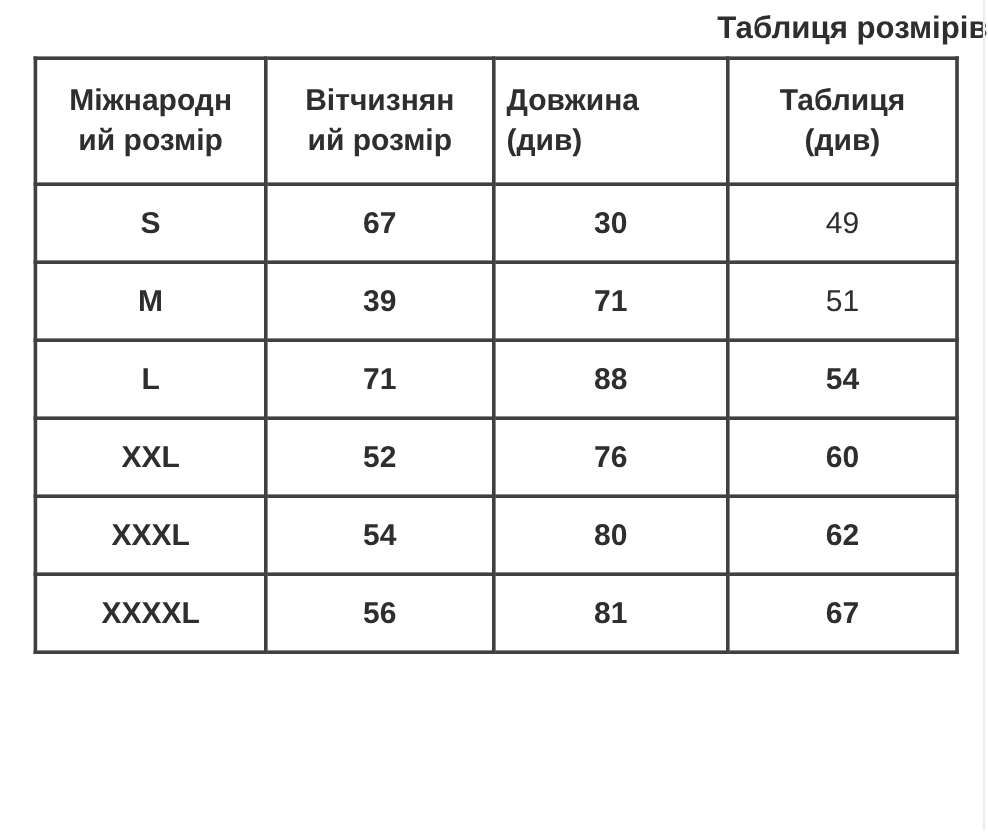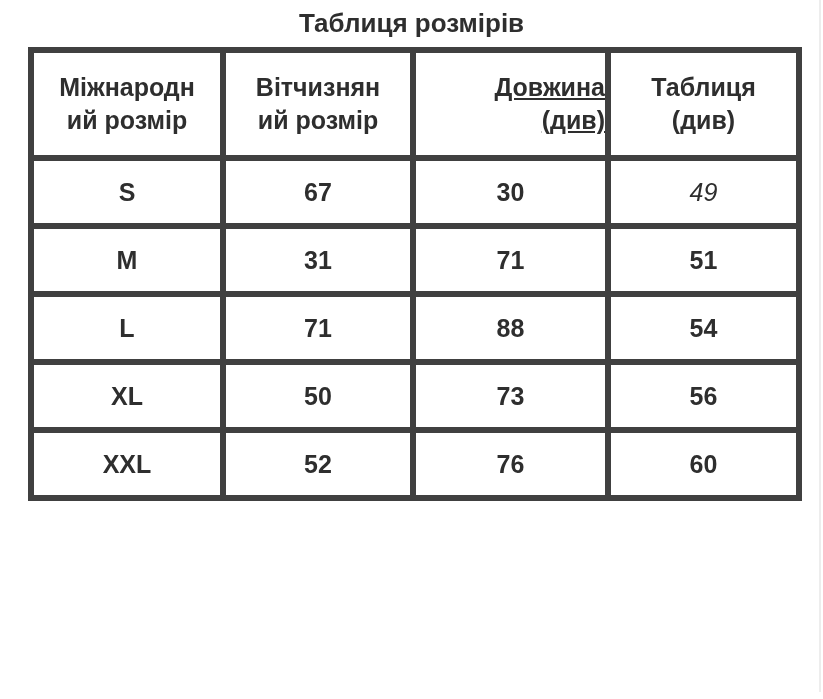--- a/index.html
+++ b/index.html
@@ -10,52 +10,51 @@
   body {
     width: 823px;
     height: 699px;
     position: relative;
     font-family: "Liberation Sans", sans-serif;
     color: #2d2d2d;
     overflow: hidden;
   }
   .page-title {
     margin: 7px 0 8px 0;
-    text-align: center;
+    text-align: right;
     font-weight: 700;
     font-size: 26px;
     line-height: 32px;
     color: #2e2e2e;
   }
   table.size-table {
     border-collapse: collapse;
     table-layout: fixed;
     margin-left: 28px;
     width: 768px;
   }
   .size-table th,
   .size-table td {
-    border: 6px solid #404040;
+    border: 3px solid #404040;
     text-align: center;
     vertical-align: middle;
     font-weight: 700;
     font-size: 25px;
     color: #2e2e2e;
     padding: 0;
     overflow: hidden;
   }
   .size-table thead th {
     height: 102px;
     line-height: 33px;
     white-space: pre-line;
   }
   .size-table thead th.col-len {
-    text-align: right;
+    text-align: left;
     padding-left: 9px;
-    text-decoration: underline;
   }
   .size-table tbody td {
     height: 62px;
   }
   .edge-line {
     position: absolute;
     top: 0;
     right: 2px;
     width: 2px;
     height: 692px;
@@ -84,42 +83,48 @@
 (див)</th>
       <th>Таблиця
 (див)</th>
     </tr>
   </thead>
   <tbody>
     <tr>
       <td>S</td>
       <td>67</td>
       <td>30</td>
-      <td style="font-weight: 400; font-style: italic;">49</td>
+      <td style="font-weight: 400;">49</td>
     </tr>
     <tr>
       <td>M</td>
-      <td>31</td>
+      <td>39</td>
       <td>71</td>
-      <td style="font-weight: 700;">51</td>
+      <td style="font-weight: 400;">51</td>
     </tr>
     <tr>
       <td>L</td>
       <td>71</td>
       <td>88</td>
       <td style="font-weight: 700;">54</td>
     </tr>
     <tr>
-      <td>XL</td>
-      <td>50</td>
-      <td>73</td>
-      <td style="font-weight: 700;">56</td>
-    </tr>
-    <tr>
       <td>XXL</td>
       <td>52</td>
       <td>76</td>
       <td style="font-weight: 700;">60</td>
+    </tr>
+    <tr>
+      <td>XXXL</td>
+      <td>54</td>
+      <td>80</td>
+      <td style="font-weight: 700;">62</td>
+    </tr>
+    <tr>
+      <td>XXXXL</td>
+      <td>56</td>
+      <td>81</td>
+      <td style="font-weight: 700;">67</td>
     </tr>
   </tbody>
 </table>
 
 <div class="edge-line"></div>
 
 </body></html>

